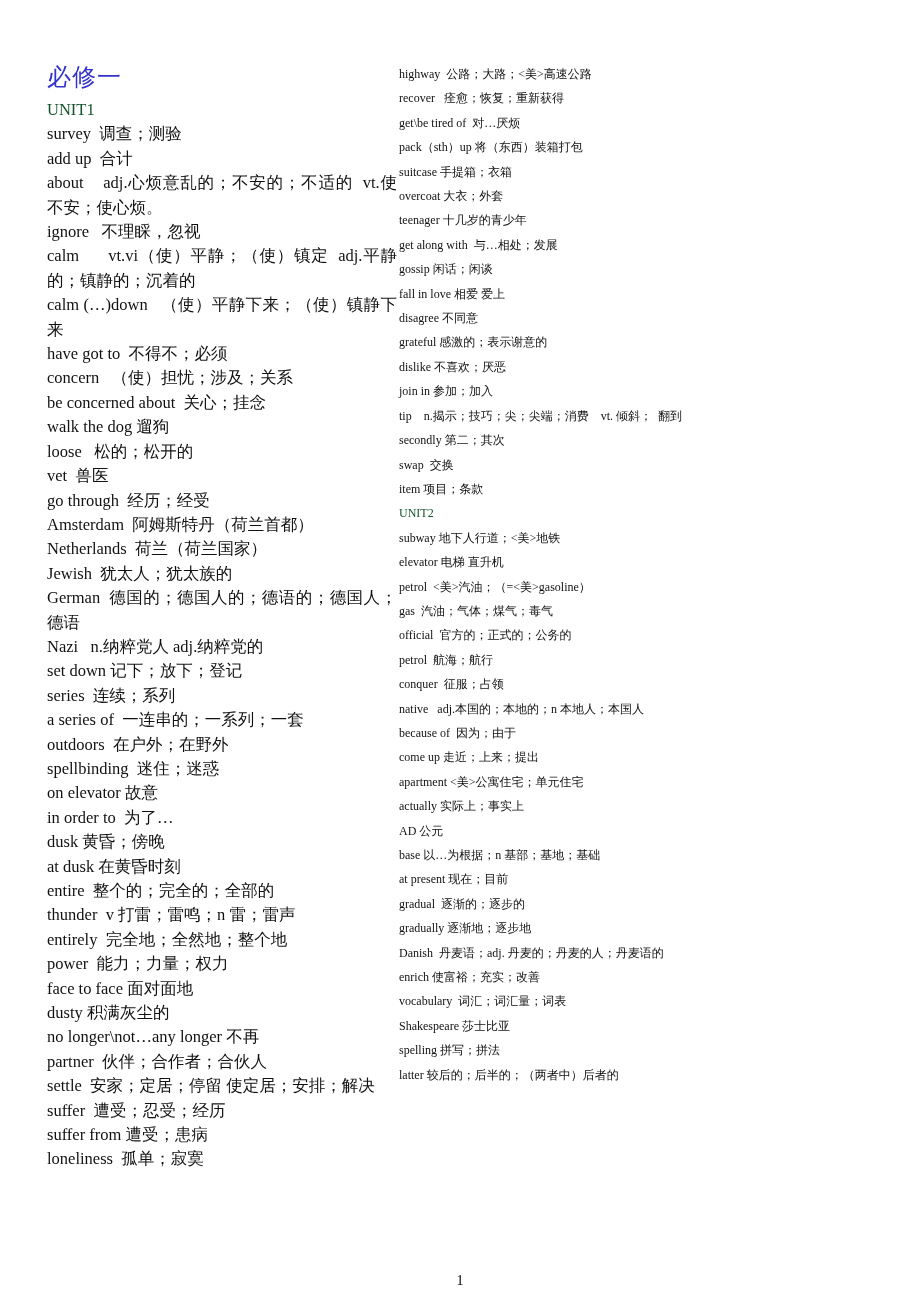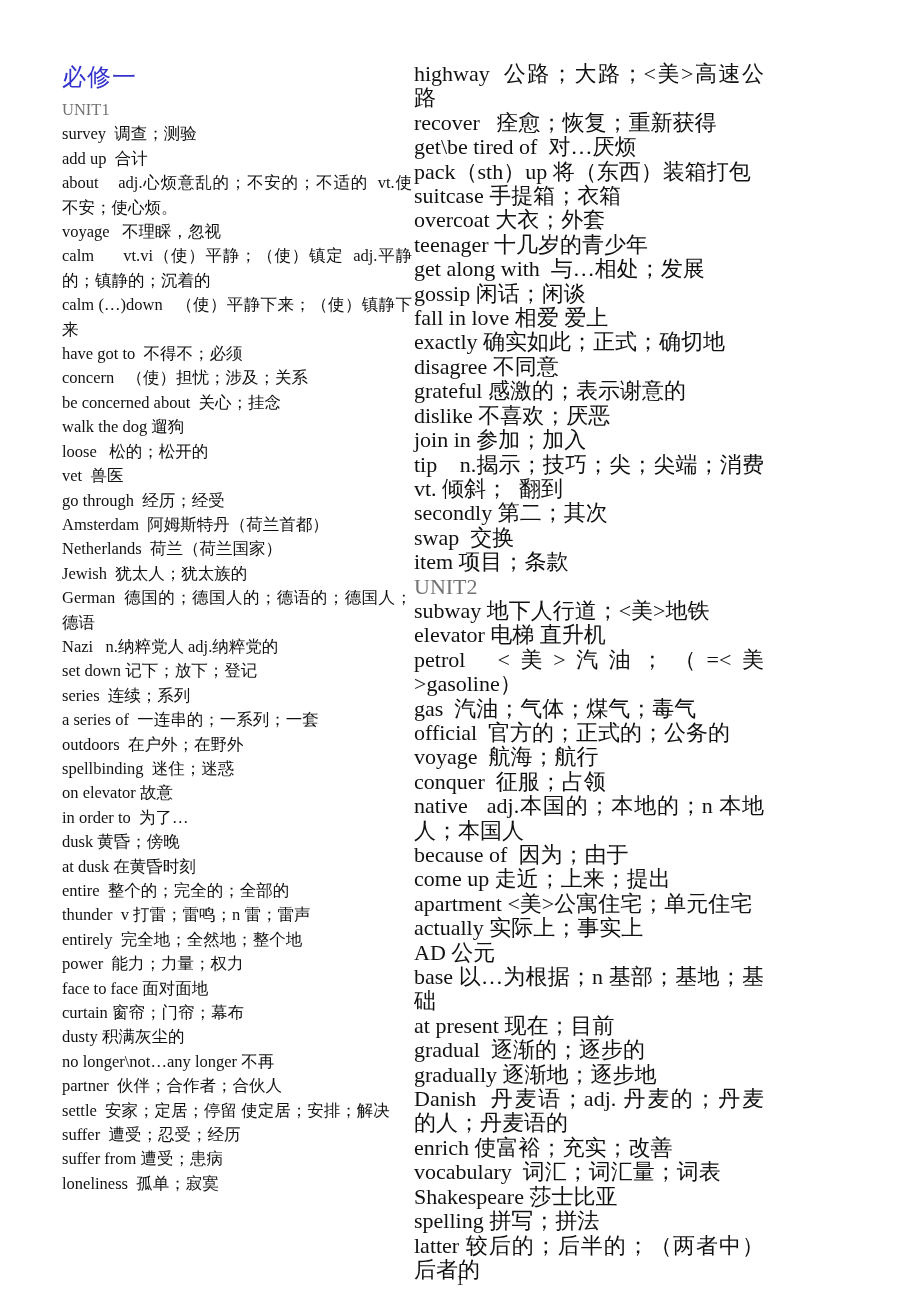--- a/index.html
+++ b/index.html
@@ -14,21 +14,21 @@
   .page {
     position: relative;
     width: 920px;
     height: 1302px;
     background: #ffffff;
     overflow: hidden;
     box-sizing: border-box;
   }
   .content {
     position: absolute;
-    left: 62px;
+    left: 47px;
     top: 62px;
     width: 800px;
     height: 1180px;
   }
   .columns {
     display: flex;
     flex-direction: row;
     align-items: flex-start;
     gap: 0px;
   }
@@ -43,38 +43,38 @@
     font-family: "Liberation Serif", "DejaVu Serif", serif;
     color: #3333cc;
     font-size: 24px;
     line-height: 30px;
     font-weight: normal;
     letter-spacing: 1px;
     margin: 0 0 6px 0;
     padding: 0;
   }
   .unit-head {
-    color: #737373;
+    color: #14532d;
     font-size: 16.5px;
     line-height: 24.4px;
     font-weight: normal;
     font-family: "Liberation Serif", "DejaVu Serif", serif;
   }
   .entry {
     font-size: 16.5px;
     line-height: 24.4px;
     text-align: justify;
     text-justify: inter-ideograph;
     white-space: pre-wrap;
     word-break: break-word;
     color: #111111;
   }
   .col-right .entry,
   .col-right .unit-head {
-    font-size: 22px;
+    font-size: 12px;
   }
   .page-number {
     position: absolute;
     left: 0;
     right: 0;
     top: 1272px;
     text-align: center;
     font-size: 14px;
     line-height: 18px;
     color: #000000;
@@ -88,21 +88,21 @@
   <div class="content">
     <div class="columns">
 
       <div class="col col-left">
         <div class="doc-title">必修一</div>
         <div class="unit-head">UNIT1</div>
         <div class="entry-list">
           <div class="entry">survey  调查；测验</div>
           <div class="entry">add up  合计</div>
           <div class="entry">about    adj.心烦意乱的；不安的；不适的  vt.使不安；使心烦。</div>
-          <div class="entry">voyage   不理睬，忽视</div>
+          <div class="entry">ignore   不理睬，忽视</div>
           <div class="entry">calm      vt.vi（使）平静；（使）镇定  adj.平静的；镇静的；沉着的</div>
           <div class="entry">calm (…)down   （使）平静下来；（使）镇静下来</div>
           <div class="entry">have got to  不得不；必须</div>
           <div class="entry">concern   （使）担忧；涉及；关系</div>
           <div class="entry">be concerned about  关心；挂念</div>
           <div class="entry">walk the dog 遛狗</div>
           <div class="entry">loose   松的；松开的</div>
           <div class="entry">vet  兽医</div>
           <div class="entry">go through  经历；经受</div>
           <div class="entry">Amsterdam  阿姆斯特丹（荷兰首都）</div>
@@ -117,21 +117,20 @@
           <div class="entry">spellbinding  迷住；迷惑</div>
           <div class="entry">on elevator 故意</div>
           <div class="entry">in order to  为了…</div>
           <div class="entry">dusk 黄昏；傍晚</div>
           <div class="entry">at dusk 在黄昏时刻</div>
           <div class="entry">entire  整个的；完全的；全部的</div>
           <div class="entry">thunder  v 打雷；雷鸣；n 雷；雷声</div>
           <div class="entry">entirely  完全地；全然地；整个地</div>
           <div class="entry">power  能力；力量；权力</div>
           <div class="entry">face to face 面对面地</div>
-          <div class="entry">curtain 窗帘；门帘；幕布</div>
           <div class="entry">dusty 积满灰尘的</div>
           <div class="entry">no longer\not…any longer 不再</div>
           <div class="entry">partner  伙伴；合作者；合伙人</div>
           <div class="entry">settle  安家；定居；停留 使定居；安排；解决</div>
           <div class="entry">suffer  遭受；忍受；经历</div>
           <div class="entry">suffer from 遭受；患病</div>
           <div class="entry">loneliness  孤单；寂寞</div>
         </div>
       </div>
 
@@ -140,38 +139,37 @@
           <div class="entry">highway  公路；大路；&lt;美&gt;高速公路</div>
           <div class="entry">recover   痊愈；恢复；重新获得</div>
           <div class="entry">get\be tired of  对…厌烦</div>
           <div class="entry">pack（sth）up 将（东西）装箱打包</div>
           <div class="entry">suitcase 手提箱；衣箱</div>
           <div class="entry">overcoat 大衣；外套</div>
           <div class="entry">teenager 十几岁的青少年</div>
           <div class="entry">get along with  与…相处；发展</div>
           <div class="entry">gossip 闲话；闲谈</div>
           <div class="entry">fall in love 相爱 爱上</div>
-          <div class="entry">exactly 确实如此；正式；确切地</div>
           <div class="entry">disagree 不同意</div>
           <div class="entry">grateful 感激的；表示谢意的</div>
           <div class="entry">dislike 不喜欢；厌恶</div>
           <div class="entry">join in 参加；加入</div>
           <div class="entry">tip    n.揭示；技巧；尖；尖端；消费    vt. 倾斜；  翻到</div>
           <div class="entry">secondly 第二；其次</div>
           <div class="entry">swap  交换</div>
           <div class="entry">item 项目；条款</div>
         </div>
         <div class="unit-head">UNIT2</div>
         <div class="entry-list">
           <div class="entry">subway 地下人行道；&lt;美&gt;地铁</div>
           <div class="entry">elevator 电梯 直升机</div>
           <div class="entry">petrol  &lt;美&gt;汽油；（=&lt;美&gt;gasoline）</div>
           <div class="entry">gas  汽油；气体；煤气；毒气</div>
           <div class="entry">official  官方的；正式的；公务的</div>
-          <div class="entry">voyage  航海；航行</div>
+          <div class="entry">petrol  航海；航行</div>
           <div class="entry">conquer  征服；占领</div>
           <div class="entry">native   adj.本国的；本地的；n 本地人；本国人</div>
           <div class="entry">because of  因为；由于</div>
           <div class="entry">come up 走近；上来；提出</div>
           <div class="entry">apartment &lt;美&gt;公寓住宅；单元住宅</div>
           <div class="entry">actually 实际上；事实上</div>
           <div class="entry">AD 公元</div>
           <div class="entry">base 以…为根据；n 基部；基地；基础</div>
           <div class="entry">at present 现在；目前</div>
           <div class="entry">gradual  逐渐的；逐步的</div>

